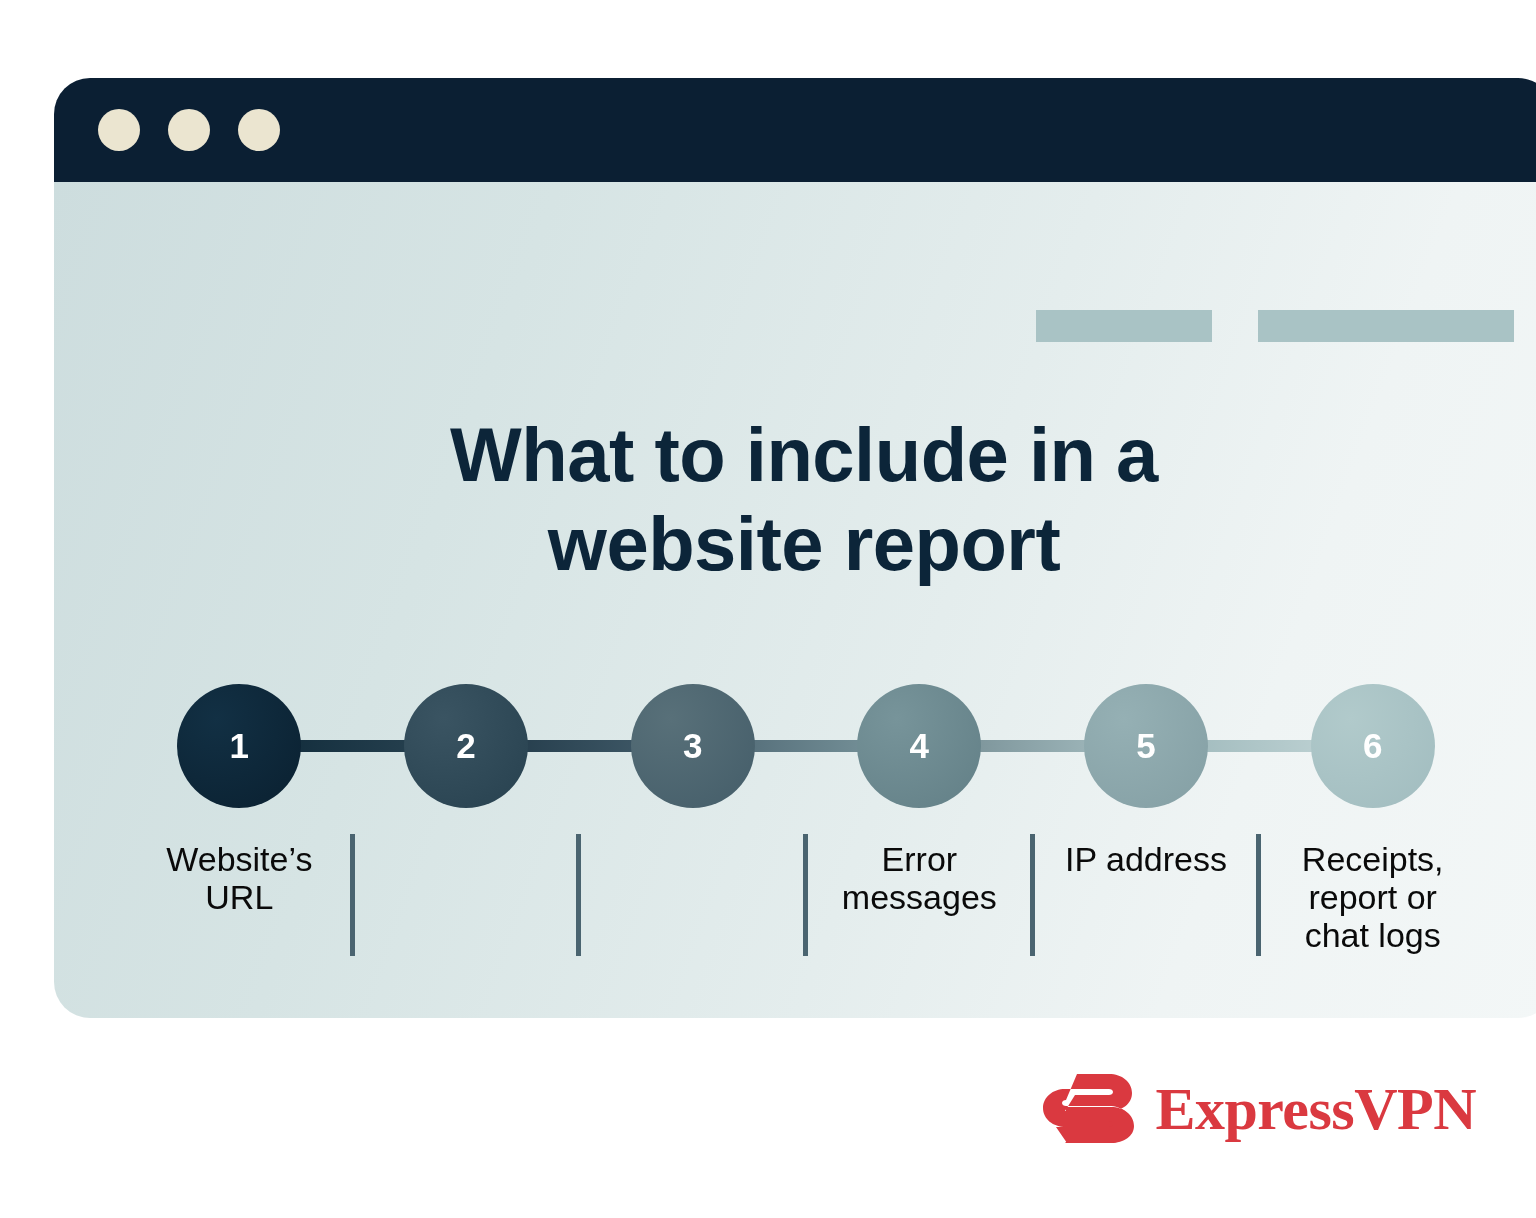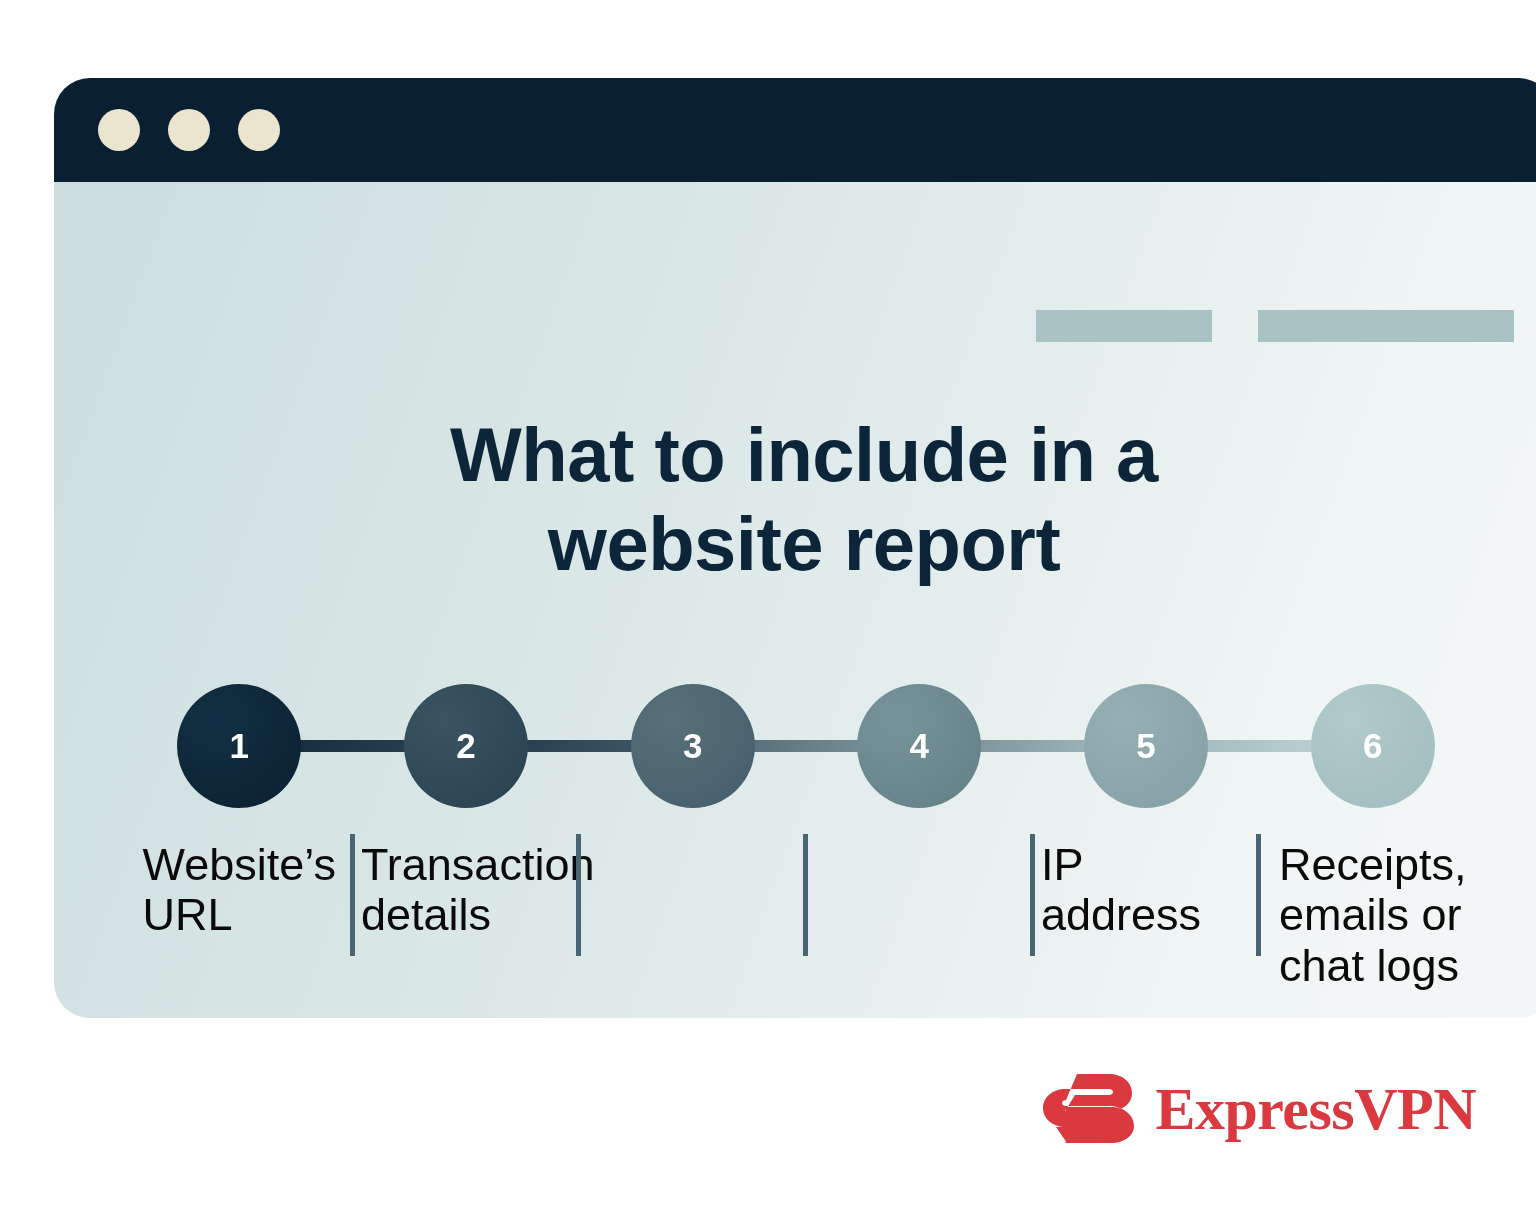--- a/index.html
+++ b/index.html
@@ -116,23 +116,23 @@
     top: 56px;
     left: 50%;
     width: 100%;
     height: 12px;
     z-index: 1;
   }
   .step:last-child .connector { display: none; }
 
   .step-label {
     margin-top: 32px;
-    text-align: left;
+    text-align: center;
     color: #0a0a0a;
-    font-size: 45px;
+    font-size: 34px;
     line-height: 1.12;
     max-width: 210px;
     white-space: pre-line;
   }
   .divider {
     position: absolute;
     top: 150px;
     left: -3px;
     width: 5px;
     height: 122px;
@@ -187,57 +187,57 @@
         <div class="step-label">Website’s
 URL</div>
       </div>
 
       <div class="step">
         <div class="connector" style="background:linear-gradient(90deg,#1d3544,#46606e);"></div>
         <div class="circle" style="background:radial-gradient(circle at 32% 28%, #3a5462, #27414f);">
           <span>2</span>
         </div>
         <div class="divider"></div>
-        <div class="step-label">Transaction
-details</div>
       </div>
 
       <div class="step">
         <div class="connector" style="background:linear-gradient(90deg,#4a6370,#7f9ba1);"></div>
         <div class="circle" style="background:radial-gradient(circle at 32% 28%, #587079, #445d69);">
           <span>3</span>
         </div>
         <div class="divider"></div>
       </div>
 
       <div class="step">
         <div class="connector" style="background:linear-gradient(90deg,#70888f,#a9c1c4);"></div>
         <div class="circle" style="background:radial-gradient(circle at 32% 28%, #77949a, #627f86);">
           <span>4</span>
         </div>
         <div class="divider"></div>
+        <div class="step-label">Error
+messages</div>
       </div>
 
       <div class="step">
         <div class="connector" style="background:linear-gradient(90deg,#9ab5b8,#c4d7d8);"></div>
         <div class="circle" style="background:radial-gradient(circle at 32% 28%, #95b0b4, #849fa4);">
           <span>5</span>
         </div>
         <div class="divider"></div>
         <div class="step-label">IP address</div>
       </div>
 
       <div class="step">
 
         <div class="circle" style="background:radial-gradient(circle at 32% 28%, #b1cacb, #a1bcbf);">
           <span>6</span>
         </div>
         <div class="divider"></div>
         <div class="step-label">Receipts,
-emails or
+report or
 chat logs</div>
       </div>
 
     </div>
   </div>
 </div>
 
 <div class="logo">
   <svg class="logo-mark" width="96" height="70" viewBox="0 0 96 70">
     <path fill="#da3940" d="M34 0h32c13 0 23 8 23 19 0 11-10 18-23 18H22l10-16h34c2 0 4-1 4-3 0-2-2-3-4-3H22C10 15 0 23 0 34c0 11 10 19 23 19h43c2 0 4 1 4 3 0 2-2 3-4 3H32L22 69h44c13 0 23-7 23-18 0-11-10-19-23-19H23c-2 0-4-1-4-3 0-2 2-3 4-3"></path>

